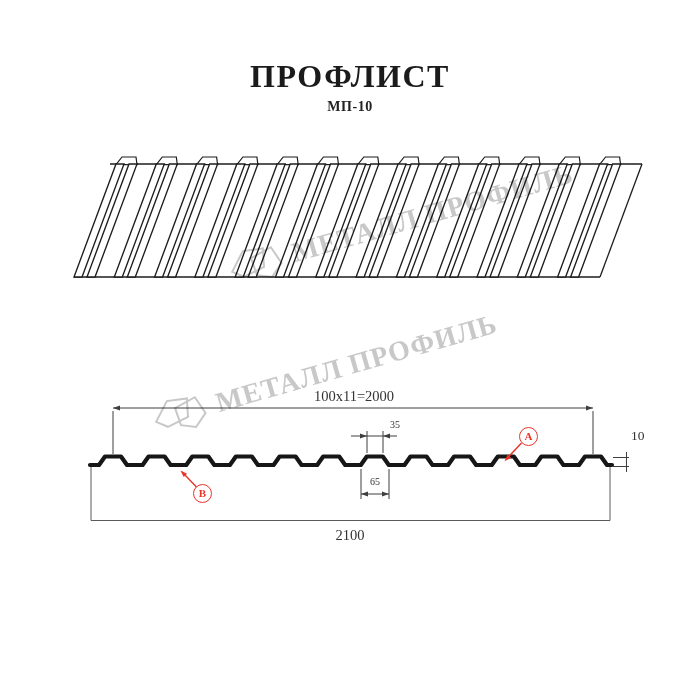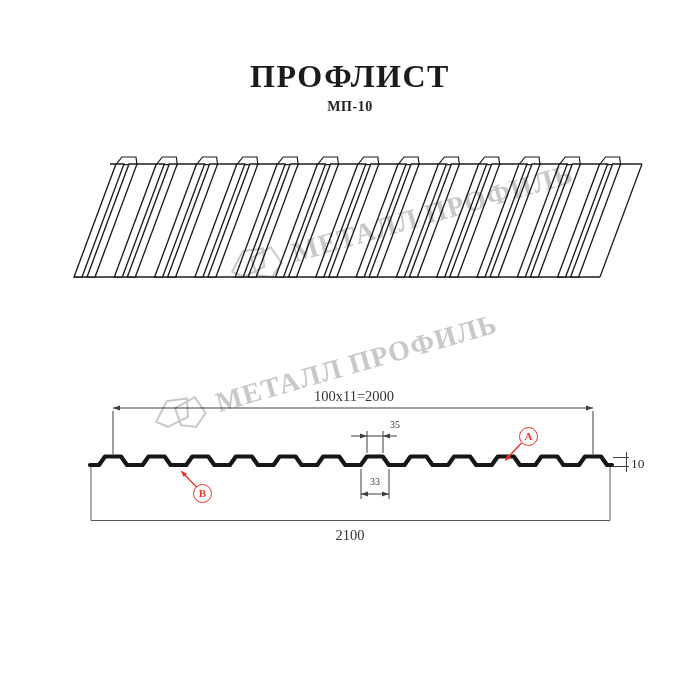--- a/index.html
+++ b/index.html
@@ -14,21 +14,21 @@
   .watermark{display:flex;align-items:center;gap:9px;z-index:3;mix-blend-mode:multiply;
              transform-origin:0 50%;transform:rotate(-16deg);pointer-events:none;}
   .watermark .wm-text{font-size:28px;font-weight:700;letter-spacing:1px;color:#c8c8c8;
                       white-space:nowrap;}
   #wm-3d{left:228px;top:250px;height:44px;}
   #wm-xs{left:152px;top:400px;height:44px;}
   .dim-label{z-index:4;font-size:10px;color:#333;white-space:nowrap;}
   #dim-module{left:354px;top:388px;transform:translateX(-50%);font-size:14.5px;}
   #dim-ribtop{left:390px;top:419px;}
   #dim-ribbottom{left:375px;top:476px;transform:translateX(-50%);}
-  #dim-height{left:631px;top:456px;font-size:13.5px;}
+  #dim-height{left:631px;top:428px;font-size:13.5px;}
   #dim-total{left:350px;top:527px;transform:translateX(-50%);font-size:14.5px;}
   .side-badge{z-index:4;width:17px;height:17px;border:1.6px solid #e8352b;border-radius:50%;
               color:#e8352b;font-size:11px;font-weight:700;display:flex;align-items:center;
               justify-content:center;line-height:1;}
   #badge-a{left:519px;top:427px;}
   #badge-b{left:193px;top:484px;}
   #caption{left:0;right:0;top:625px;text-align:center;font-size:17.5px;font-weight:600;
            letter-spacing:1px;color:#2d2d2d;z-index:4;}
 </style>
 </head>
@@ -123,20 +123,20 @@
   <div class="abs watermark" id="wm-xs">
     <svg width="58" height="42" viewBox="0 0 58 42">
       <path d="M4,22 L20,5 L40,8 L36,26 L14,30 Z" fill="none" stroke="#c8c8c8" stroke-width="2"></path>
       <path d="M26,14 L48,9 L54,27 L41,38 L27,32 Z" fill="none" stroke="#c8c8c8" stroke-width="2"></path>
     </svg>
     <span class="wm-text">МЕТАЛЛ ПРОФИЛЬ</span>
   </div>
 
   <div class="abs dim-label" id="dim-module">100x11=2000</div>
   <div class="abs dim-label" id="dim-ribtop">35</div>
-  <div class="abs dim-label" id="dim-ribbottom">33</div>
+  <div class="abs dim-label" id="dim-ribbottom">65</div>
   <div class="abs dim-label" id="dim-height">10</div>
   <div class="abs dim-label" id="dim-total">2100</div>
 
   <div class="abs side-badge" id="badge-a">A</div>
   <div class="abs side-badge" id="badge-b">B</div>
 
 </div>
 
 </body></html>

